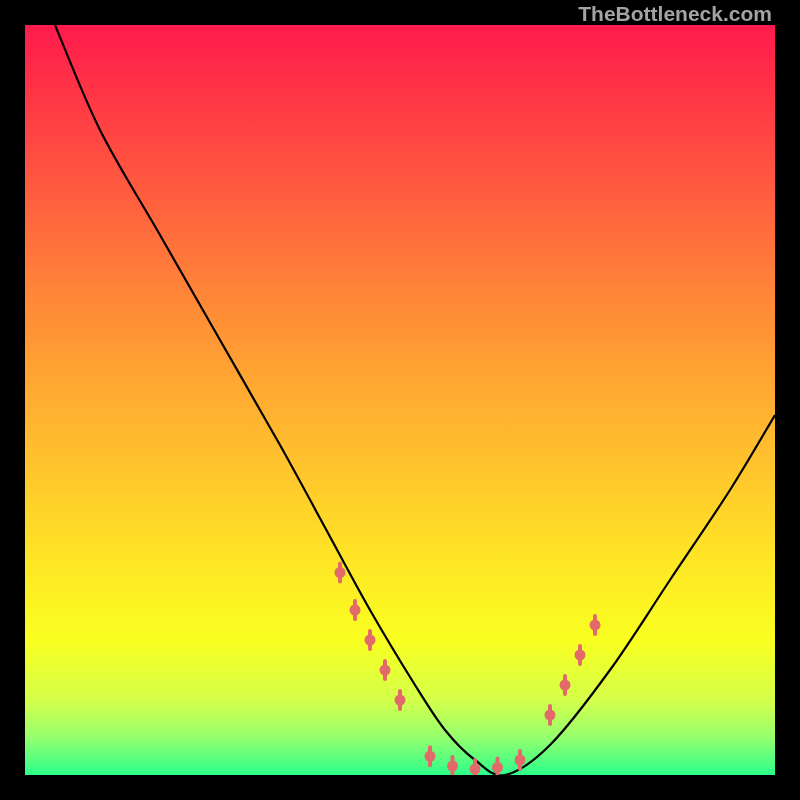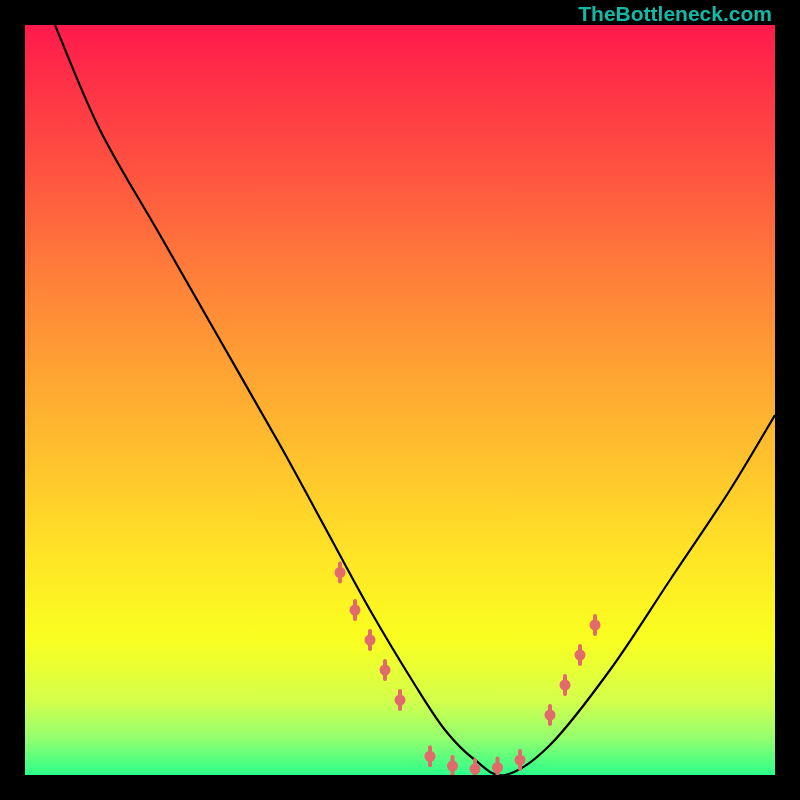--- a/index.html
+++ b/index.html
@@ -42,21 +42,21 @@
       #f9ff20 82%,
       #d4ff4a 90%,
       #95ff6e 95%,
       #2bff8a 100%
     );
   }
   .watermark {
     position: absolute;
     top: 2px;
     right: 28px;
-    color: #14b8a6;
+    color: #a3a3a3;
     font-size: 21px;
     font-weight: 600;
     letter-spacing: 0px;
     user-select: none;
   }
   svg.curve {
     position: absolute;
     inset: 0;
   }
 </style>

